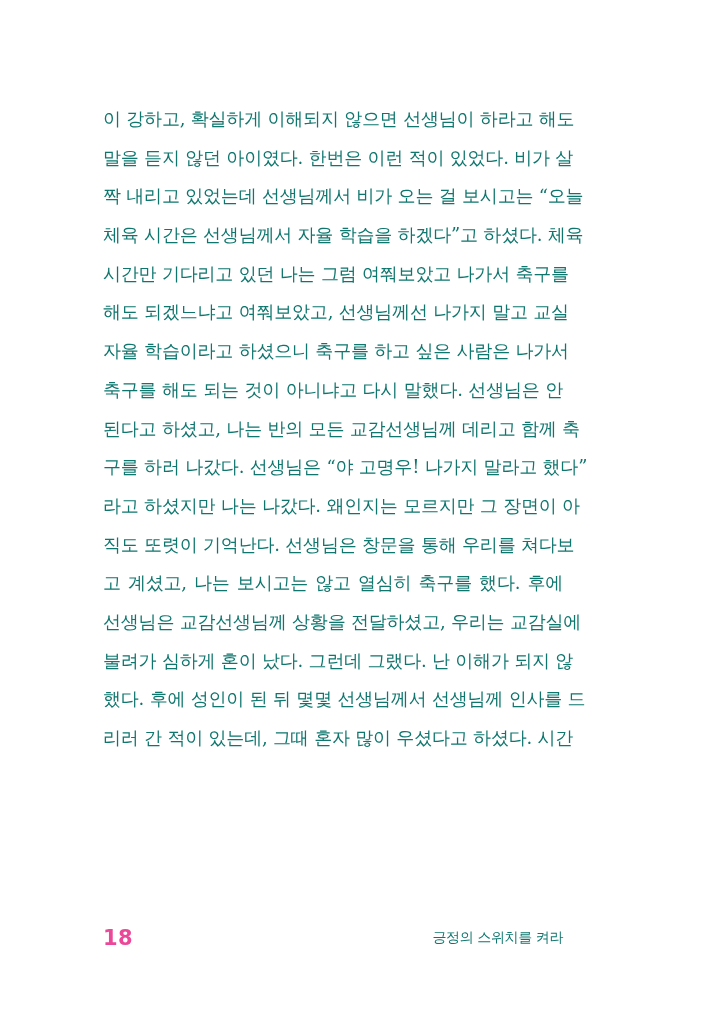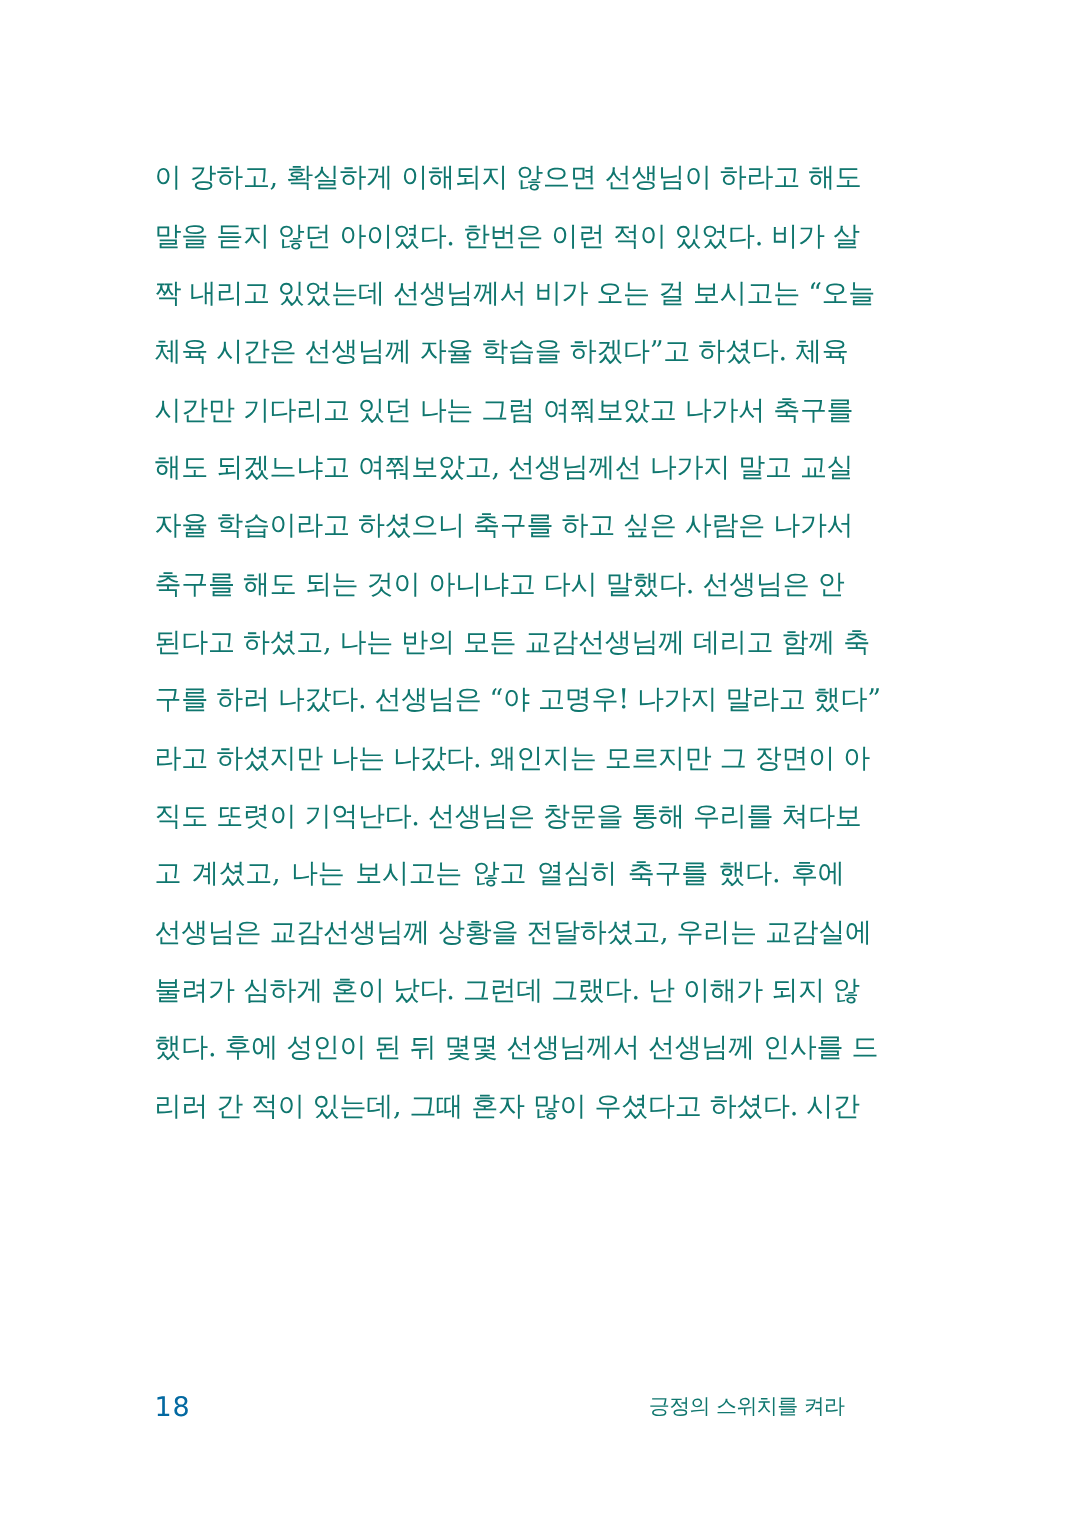--- a/index.html
+++ b/index.html
@@ -46,40 +46,40 @@
       left: 103px;
       top: 926px;
       width: 460px;
       height: 24px;
       display: flex;
       justify-content: space-between;
       align-items: center;
       font-family: "DejaVu Sans", "Liberation Sans", sans-serif;
     }
     .page-number {
-      color: #0369a1;
-      font-weight: normal;
-      font-size: 18px;
+      color: #ec4899;
+      font-weight: bold;
+      font-size: 21px;
       letter-spacing: 0.5px;
     }
     .running-title {
       color: #0f766e;
       font-size: 14px;
       letter-spacing: -0.4px;
     }
   </style>
 </head>
 <body>
 
 <div class="page">
   <div class="body-text">
     <span class="line">이 강하고, 확실하게 이해되지 않으면 선생님이 하라고 해도</span>
     <span class="line">말을 듣지 않던 아이였다. 한번은 이런 적이 있었다. 비가 살</span>
     <span class="line">짝 내리고 있었는데 선생님께서 비가 오는 걸 보시고는 “오늘</span>
-    <span class="line">체육 시간은 선생님께 자율 학습을 하겠다”고 하셨다. 체육</span>
+    <span class="line">체육 시간은 선생님께서 자율 학습을 하겠다”고 하셨다. 체육</span>
     <span class="line">시간만 기다리고 있던 나는 그럼 여쭤보았고 나가서 축구를</span>
     <span class="line">해도 되겠느냐고 여쭤보았고, 선생님께선 나가지 말고 교실</span>
     <span class="line">자율 학습이라고 하셨으니 축구를 하고 싶은 사람은 나가서</span>
     <span class="line">축구를 해도 되는 것이 아니냐고 다시 말했다. 선생님은 안</span>
     <span class="line">된다고 하셨고, 나는 반의 모든 교감선생님께 데리고 함께 축</span>
     <span class="line">구를 하러 나갔다. 선생님은 “야 고명우! 나가지 말라고 했다”</span>
     <span class="line">라고 하셨지만 나는 나갔다. 왜인지는 모르지만 그 장면이 아</span>
     <span class="line">직도 또렷이 기억난다. 선생님은 창문을 통해 우리를 쳐다보</span>
     <span class="line">고 계셨고, 나는 보시고는 않고 열심히 축구를 했다. 후에</span>
     <span class="line">선생님은 교감선생님께 상황을 전달하셨고, 우리는 교감실에</span>

